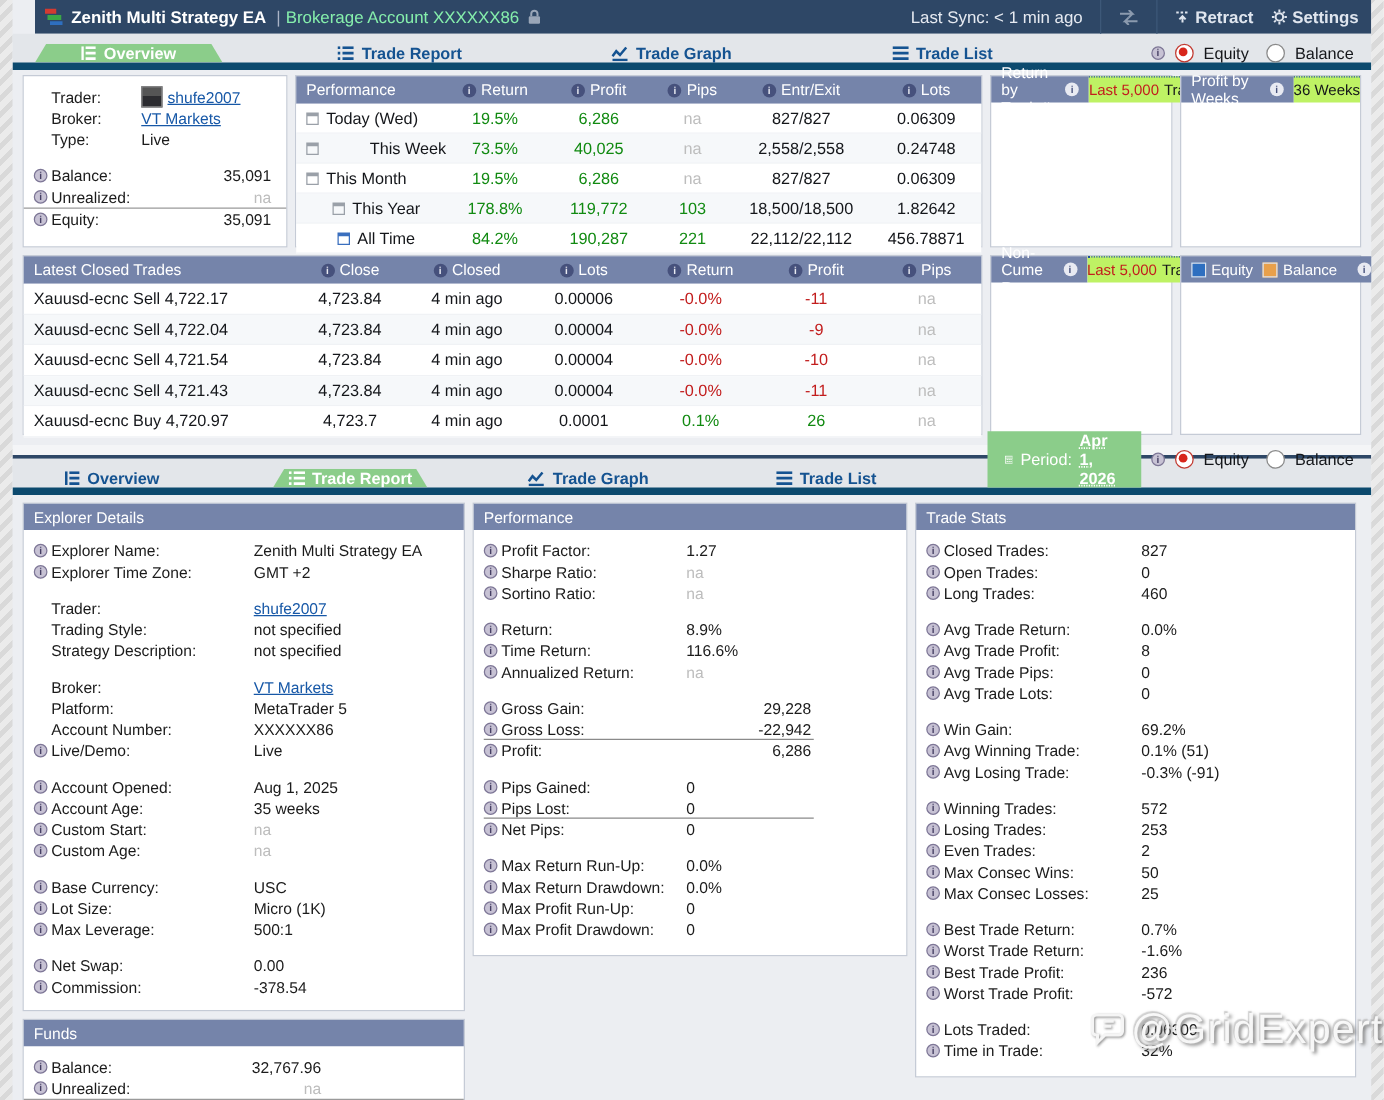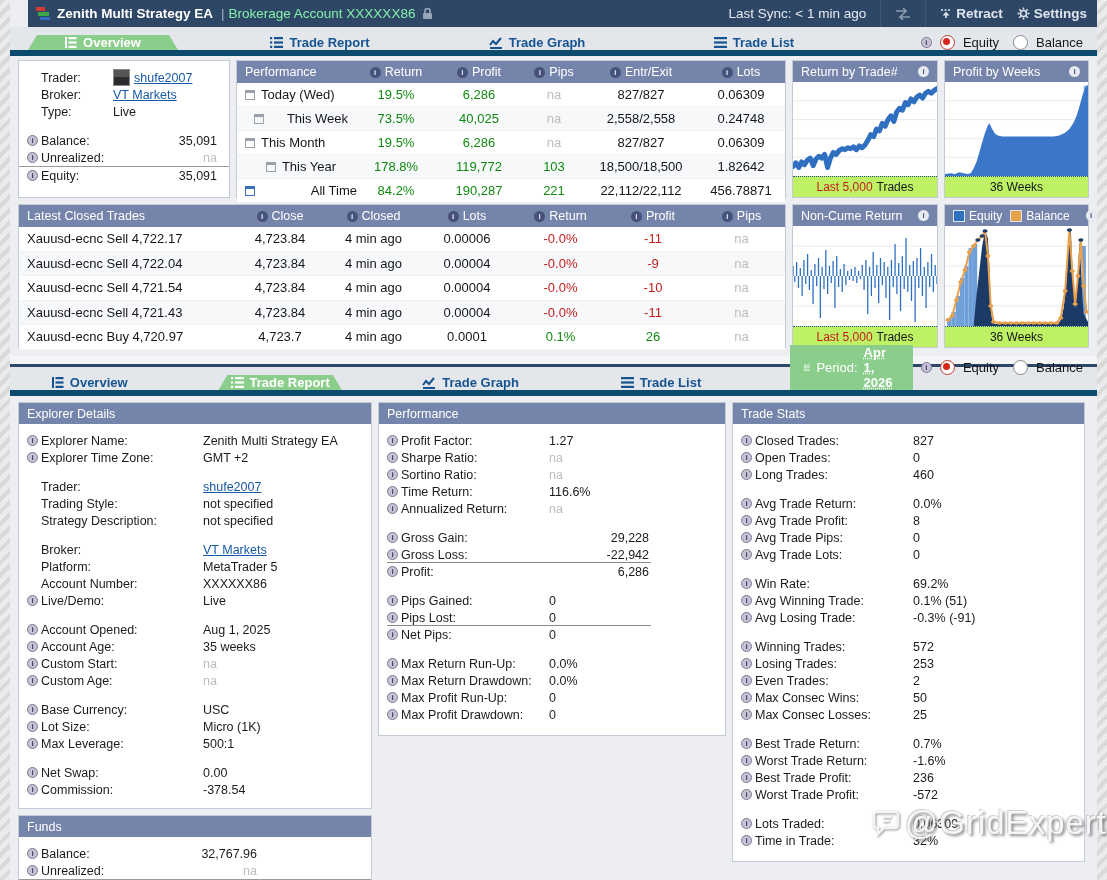--- a/index.html
+++ b/index.html
@@ -83,21 +83,21 @@
   .trades-table .c0{width:215px;}.trades-table .c1{width:92px;}.trades-table .c2{width:95px;}
   .trades-table .c3{width:92px;}.trades-table .c4{width:95px;}.trades-table .c5{width:90px;}
   .trades-table .c6{width:87px;}
   .cal{width:10px;height:10px;border:1px solid #9aa0a8;border-top:3px solid #9aa0a8;box-sizing:border-box;display:inline-block;flex:none;}
   .t-row.alltime .cal{border-color:#3a6fbe;border-top-color:#3a6fbe;}
   .pos{color:#118a11;}
   .neg{color:#c21d1d;}
   .muted{color:#bdbdbd;}
 
   
-  .chart-panel{display:flex;flex-direction:column;}
+  .chart-panel{display:flex;}
   .cp1{width:146px;height:138px;}
   .cp2{width:145px;height:138px;}
   .cp3{width:146px;height:144px;}
   .cp4{width:145px;height:144px;}
   .plot{flex:1;position:relative;overflow:hidden;}
   .plot svg{position:absolute;inset:0;width:100%;height:100%;}
   .cap{height:20px;border-top:1px dotted #1f4f9e;background:#bef264;display:flex;align-items:center;justify-content:center;font-size:12px;color:#14161a;gap:4px;flex:none;}
   .cap .em{color:#c21d1d;}
   .legend{display:flex;align-items:center;gap:8px;font-size:12px;}
   .lg-item{display:flex;align-items:center;gap:4px;}
@@ -310,21 +310,21 @@
               <span>Today (Wed)</span>
             </div>
             <div class="t-cell c1 pos">19.5%</div>
             <div class="t-cell c2 pos">6,286</div>
             <div class="t-cell c3 muted">na</div>
             <div class="t-cell c4">827/827</div>
             <div class="t-cell c5">0.06309</div>
           </div>
 
           <div class="t-row">
-            <div class="t-cell c0" style="justify-content:center;padding-left:8px;gap:23px">
+            <div class="t-cell c0" style="justify-content:space-between;padding-left:8px;gap:23px">
               <span class="cal"></span>
               <span>This Week</span>
             </div>
             <div class="t-cell c1 pos">73.5%</div>
             <div class="t-cell c2 pos">40,025</div>
             <div class="t-cell c3 muted">na</div>
             <div class="t-cell c4">2,558/2,558</div>
             <div class="t-cell c5">0.24748</div>
           </div>
 
@@ -346,21 +346,21 @@
               <span>This Year</span>
             </div>
             <div class="t-cell c1 pos">178.8%</div>
             <div class="t-cell c2 pos">119,772</div>
             <div class="t-cell c3 pos">103</div>
             <div class="t-cell c4">18,500/18,500</div>
             <div class="t-cell c5">1.82642</div>
           </div>
 
           <div class="t-row alltime">
-            <div class="t-cell c0" style="justify-content:space-between;padding-left:8px;gap:6px">
+            <div class="t-cell c0" style="justify-content:center;padding-left:8px;gap:6px">
               <span class="cal"></span>
               <span>All Time</span>
             </div>
             <div class="t-cell c1 pos">84.2%</div>
             <div class="t-cell c2 pos">190,287</div>
             <div class="t-cell c3 pos">221</div>
             <div class="t-cell c4">22,112/22,112</div>
             <div class="t-cell c5">456.78871</div>
           </div>
         </div>
@@ -933,20 +933,27 @@
           </div>
 
           <div class="prow">
             <span class="rlbl">
               <span class="ico-i"></span>
               <span>Sortino Ratio:</span>
             </span>
             <span class="rval muted">na</span>
           </div>
 
+          <div class="prow gap">
+            <span class="rlbl">
+              <span class="ico-i"></span>
+              <span>Return:</span>
+            </span>
+            <span class="rval">8.9%</span>
+          </div>
 
           <div class="prow">
             <span class="rlbl">
               <span class="ico-i"></span>
               <span>Time Return:</span>
             </span>
             <span class="rval">116.6%</span>
           </div>
 
           <div class="prow">
@@ -1097,21 +1104,21 @@
               <span class="ico-i"></span>
               <span>Avg Trade Lots:</span>
             </span>
             <span class="rval">0</span>
           </div>
 
 
           <div class="prow gap">
             <span class="rlbl">
               <span class="ico-i"></span>
-              <span>Win Rate:</span>
+              <span>Win Gain:</span>
             </span>
             <span class="rval">69.2%</span>
           </div>
 
           <div class="prow">
             <span class="rlbl">
               <span class="ico-i"></span>
               <span>Avg Winning Trade:</span>
             </span>
             <span class="rval">0.1% (51)</span>

